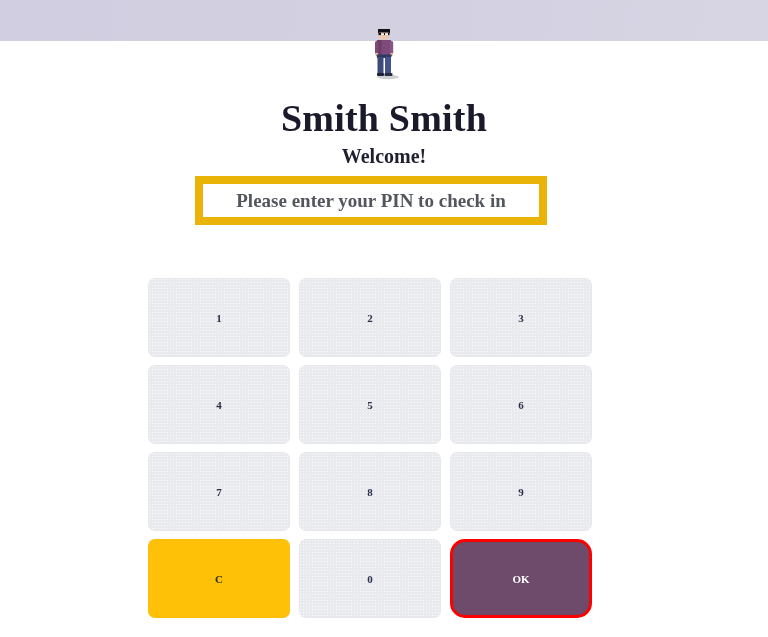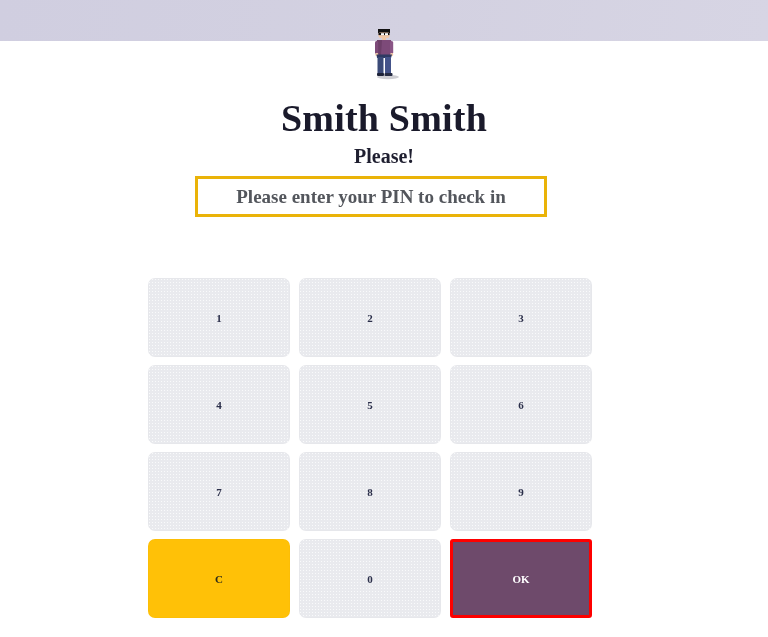--- a/index.html
+++ b/index.html
@@ -61,23 +61,23 @@
     color: #1f1f30;
     line-height: 24px;
   }
 
   
   #pin-prompt-box {
     position: absolute;
     left: 195px;
     top: 176px;
     width: 352px;
-    height: 41px;
+    height: 49px;
     box-sizing: border-box;
-    border: 3px solid #eab308;
+    border: 8px solid #eab308;
     background: #ffffff;
     display: flex;
     align-items: center;
     justify-content: center;
   }
   #pin-prompt-text {
     font-size: 19px;
     font-weight: bold;
     color: #53565c;
     white-space: nowrap;
@@ -115,21 +115,21 @@
   .key.key-clear {
     background: #ffc107;
     background-image: none;
     color: #2b2b1a;
   }
   .key.key-ok {
     background: #6e4a6b;
     background-image: none;
     color: #ffffff;
     border: 3px solid #fe0000;
-    border-radius: 3px;
+    border-radius: 15px;
   }
 </style>
 </head>
 <body>
 
 <div id="topbar"></div>
 
 <div id="avatar-wrap">
   <svg id="avatar-svg" width="40" height="56" viewBox="0 0 40 56">
     <ellipse cx="24" cy="53" rx="11" ry="2.2" fill="#bdbdc4" opacity="0.75"></ellipse>
@@ -147,21 +147,21 @@
     <rect x="26.2" y="29" width="3" height="3" rx="1.2" fill="#f2c9a8"></rect>
     <path d="M12.5 30.5 L28 30.5 L27 34 L13 34 Z" fill="#2f3a63"></path>
     <rect x="13.5" y="33" width="6" height="17" fill="#3b4a78"></rect>
     <rect x="21" y="33" width="6" height="17" fill="#44538a"></rect>
     <rect x="13" y="49" width="7" height="3" rx="1" fill="#1d2238"></rect>
     <rect x="20.5" y="49" width="8" height="3" rx="1" fill="#262c44"></rect>
   </svg>
 </div>
 
 <div id="name-title">Smith Smith</div>
-<div id="welcome-sub">Please!</div>
+<div id="welcome-sub">Welcome!</div>
 
 <div id="pin-prompt-box">
   <span id="pin-prompt-text">Please enter your PIN to check in</span>
 </div>
 
 <div id="keypad">
   <button class="key">1</button>
   <button class="key">2</button>
   <button class="key">3</button>
   <button class="key">4</button>

